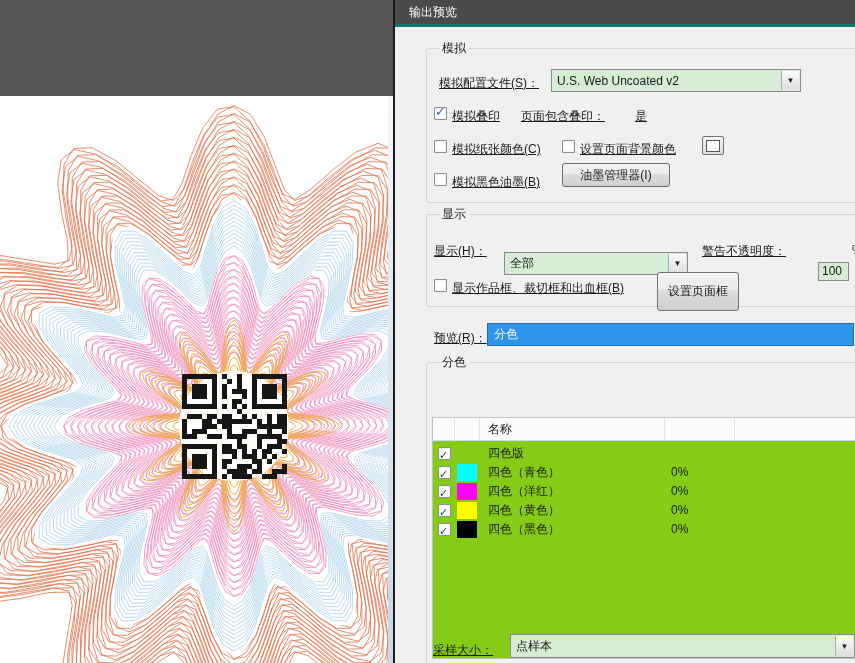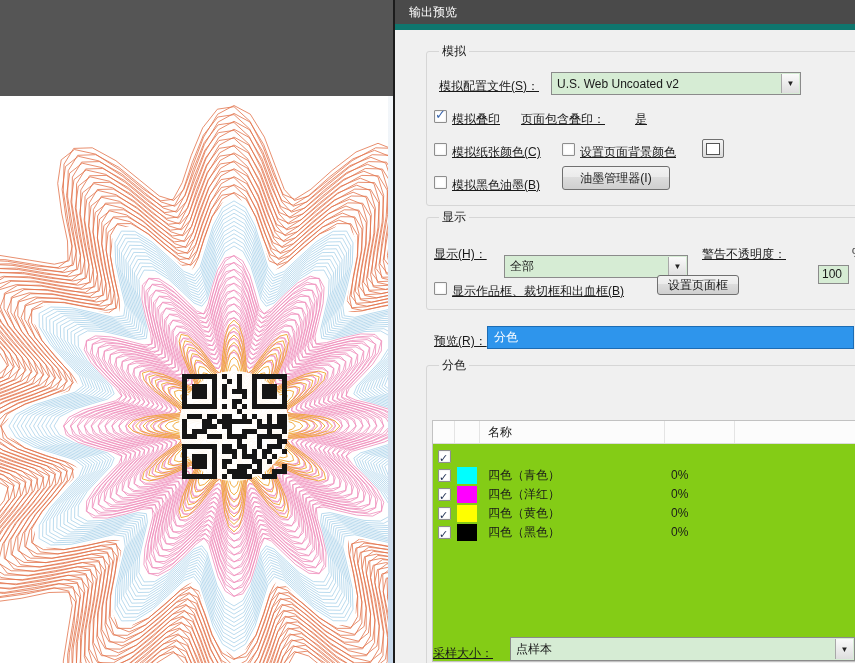--- a/index.html
+++ b/index.html
@@ -12,21 +12,21 @@
   #doc svg{position:absolute;left:0;top:0;}
   #edge-strip{position:absolute;left:388px;top:96px;width:5px;height:567px;
     background:linear-gradient(to bottom,#f4f7fa 0%,#dce7f2 40%,#c8d8ea 100%);}
 
   
   #dialog{position:absolute;left:393px;top:0;width:462px;height:663px;overflow:hidden;
     border-left:2px solid #1c1c1c;box-sizing:border-box;background:#f0f0f0;}
   #titlebar{position:absolute;left:0;top:0;right:0;height:24px;background:#4a4a4a;
     color:#ffffff;line-height:24px;padding-left:14px;}
   #dlg-body{position:absolute;left:0;top:24px;right:0;bottom:0;background:#f0f0f0;
-    border-top:6px solid #0f766e;}
+    border-top:3px solid #0f766e;}
 
   .group{position:absolute;border:1px solid #d6d6d6;border-radius:3px;}
   .group-label{position:absolute;top:-8px;left:12px;background:#f0f0f0;padding:0 3px;line-height:14px;color:#222;}
 
   .lbl{position:absolute;white-space:nowrap;color:#1a1a1a;text-decoration:underline;}
 
   .combo{position:absolute;box-sizing:border-box;border:1px solid #8b8b8b;border-radius:0;
     background:#d6ecd4;display:flex;align-items:center;padding:0 20px 0 5px;overflow:hidden;white-space:nowrap;}
   .combo .arrow{position:absolute;right:1px;top:1px;bottom:1px;width:17px;
     background:linear-gradient(#fafafa,#dedede);border-left:1px solid #a8a8a8;
@@ -366,21 +366,21 @@
       <div class="combo" style="left:109px;top:225px;width:184px;height:23px;">
         <span>全部</span>
         <span class="arrow">▼</span>
       </div>
       <span class="lbl" style="left:307px;top:216px;">警告不透明度：</span>
       <span class="tinput" style="left:423px;top:212px;width:31px;height:19px;">100</span>
       <span class="pct" style="left:457px;top:216px;">%</span>
 
       <span class="cb" style="left:39px;top:252px;"></span>
       <span class="lbl" style="left:57px;top:253px;">显示作品框、裁切框和出血框(B)</span>
-      <div class="btn" style="left:262px;top:245px;width:82px;height:20px;">
+      <div class="btn" style="left:262px;top:245px;width:82px;height:39px;">
         <span>设置页面框</span>
       </div>
 
       <span class="lbl" style="left:39px;top:303px;">预览(R)：</span>
       <div class="combo blue" style="left:92px;top:296px;width:367px;height:23px;">
         <span>分色</span>
       </div>
 
       <div class="group" style="left:31px;top:335px;width:460px;height:302px;">
         <span class="group-label">分色</span>
@@ -395,20 +395,21 @@
           <span class="hc hc5"></span>
         </div>
         <div id="sep-rows">
             <div class="trow">
               <span class="tc c1">
                 <span class="cb">
                   <span class="tick dark">✓</span>
                 </span>
               </span>
               <span class="tc c2"></span>
+              <span class="tc c3">四色版</span>
               <span class="tc c4"></span>
             </div>
             <div class="trow">
               <span class="tc c1">
                 <span class="cb">
                   <span class="tick dark">✓</span>
                 </span>
               </span>
               <span class="tc c2">
                 <span class="swatch" style="background:#00ffff"></span>

